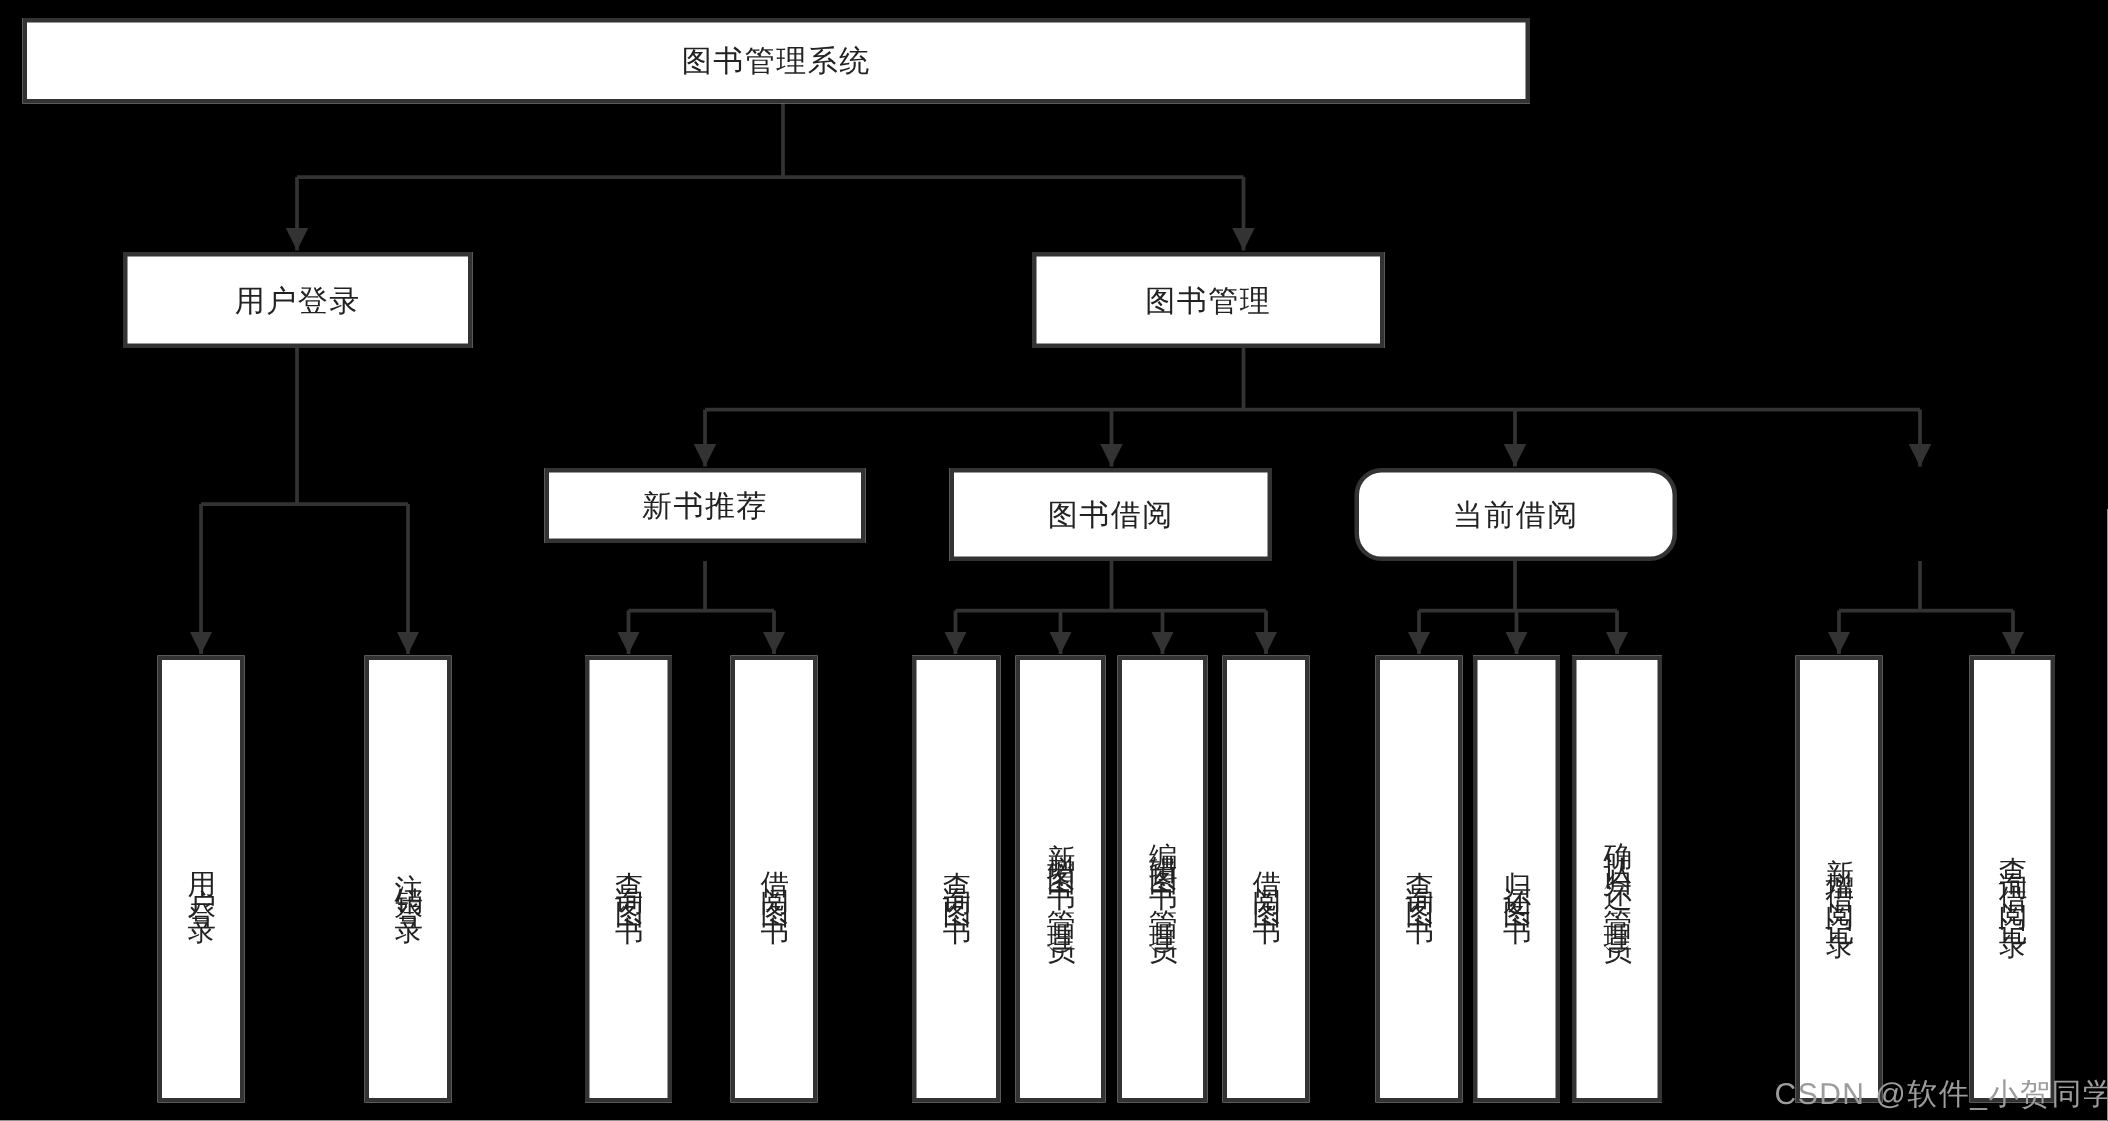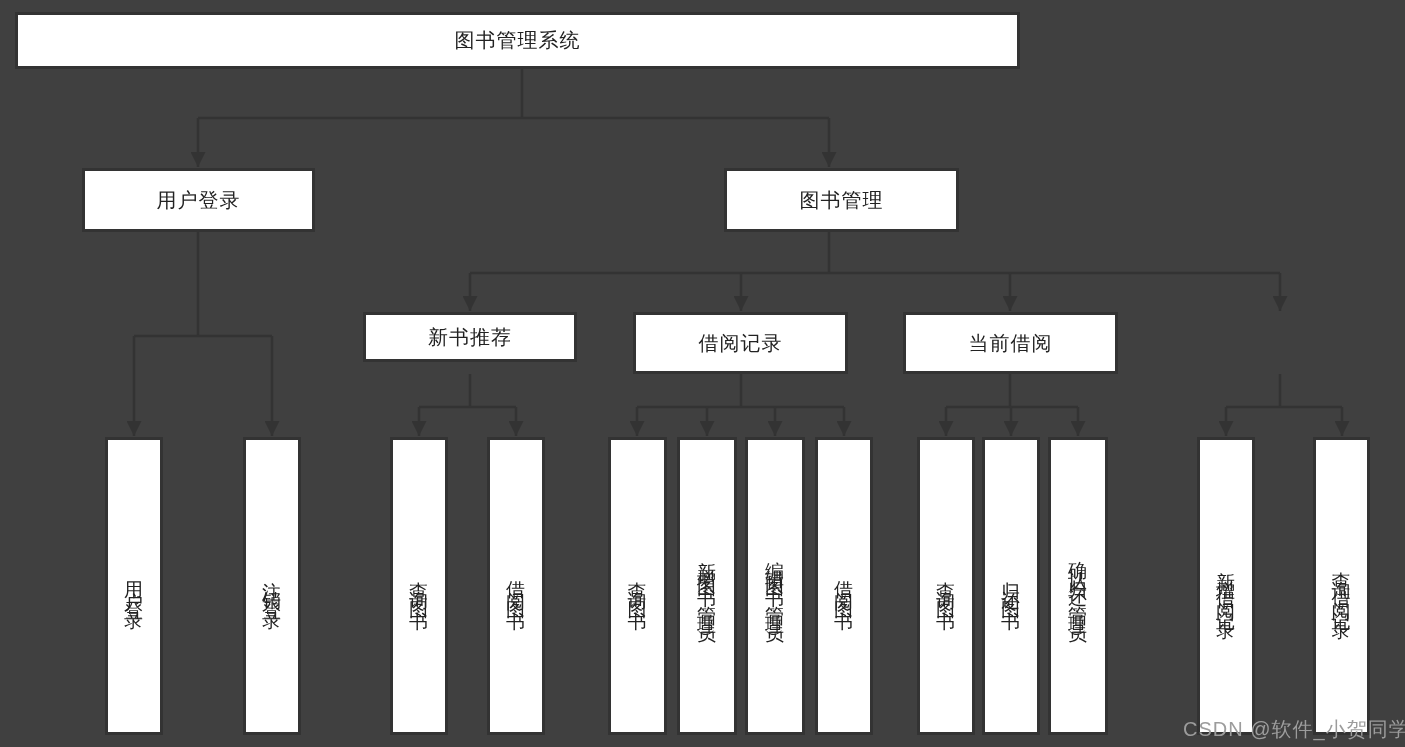--- a/index.html
+++ b/index.html
@@ -5,21 +5,21 @@
   html, body {
     margin: 0;
     padding: 0;
     background: #ffffff;
     font-family: "Liberation Sans", "DejaVu Sans", sans-serif;
   }
   #stage {
     position: relative;
     width: 1405px;
     height: 747px;
-    background: #404040;
+    background: #000000;
     overflow: hidden;
   }
   #wires {
     position: absolute;
     left: 0; top: 0;
     width: 1405px; height: 747px;
     z-index: 1;
   }
   .box {
     position: absolute;
@@ -55,25 +55,25 @@
     font-size: 19px;
     letter-spacing: 10px;
     line-height: 1;
     white-space: nowrap;
   }
   .vbox.long .vtext { letter-spacing: 9px; }
   
   #n-root   { left: 15px;  top: 12px;  width: 1005px; height: 57px; }
   
   #n-login  { left: 82px;  top: 168px; width: 233px;  height: 64px; }
-  #n-mgmt   { left: 724px; top: 168px; width: 235px;  height: 64px; }
+  #n-mgmt   { left: 688px; top: 168px; width: 235px;  height: 64px; }
   
   #n-rec    { left: 363px;  top: 312px; width: 214px; height: 50px; }
   #n-borrow { left: 633px;  top: 312px; width: 215px; height: 62px; }
-  #n-cur    { left: 903px;  top: 312px; width: 215px; height: 62px; }
+  #n-cur    { left: 903px;  top: 312px; width: 215px; height: 62px; border-radius: 18px; }
   #n-log    { left: 1173px; top: 312px; width: 215px; height: 62px; }
   
   #l-login-0  { left: 105px;  }
   #l-login-1  { left: 243px;  }
   #l-rec-0    { left: 390px;  }
   #l-rec-1    { left: 487px;  }
   #l-bor-0    { left: 608px;  width: 59px; }
   #l-bor-1    { left: 677px;  width: 60px; }
   #l-bor-2    { left: 745px;  width: 60px; }
   #l-bor-3    { left: 815px;  }
@@ -147,21 +147,21 @@
       <line x1="1342" y1="407" x2="1342" y2="436" marker-end="url(#arrow)"></line>
     </g>
   </svg>
 
   <div class="box" id="n-root">图书管理系统</div>
 
   <div class="box" id="n-login">用户登录</div>
   <div class="box" id="n-mgmt">图书管理</div>
 
   <div class="box" id="n-rec">新书推荐</div>
-  <div class="box" id="n-borrow">借阅记录</div>
+  <div class="box" id="n-borrow">图书借阅</div>
   <div class="box" id="n-cur">当前借阅</div>
 
   <div class="vbox" id="l-login-0">
     <span class="vtext">用户登录</span>
   </div>
   <div class="vbox" id="l-login-1">
     <span class="vtext">注销登录</span>
   </div>
 
   <div class="vbox" id="l-rec-0">

